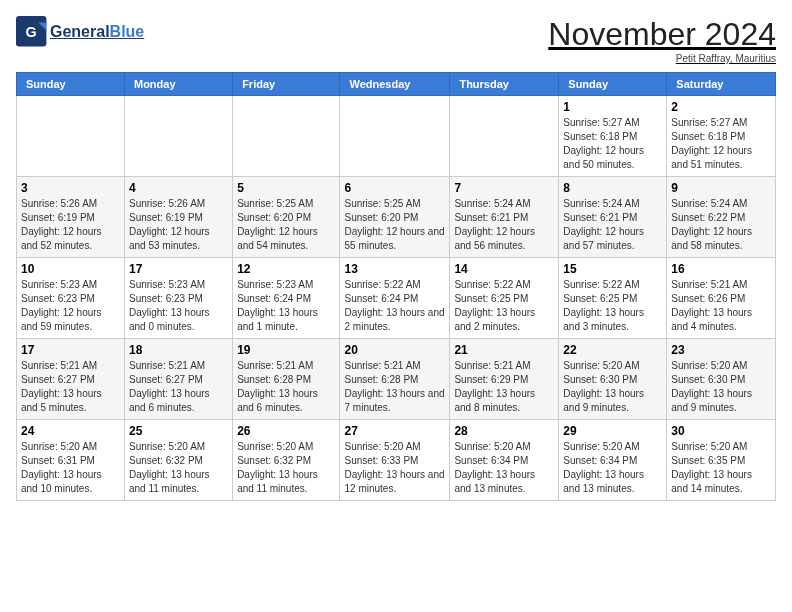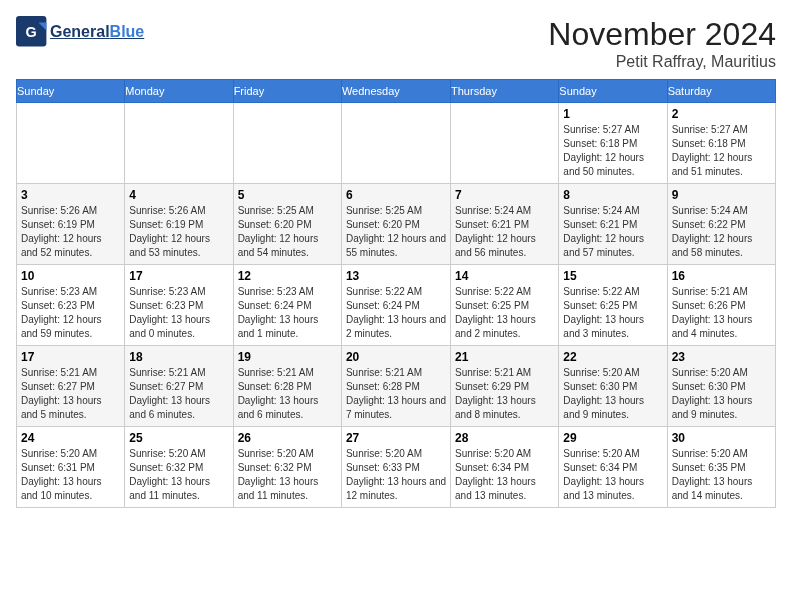--- a/index.html
+++ b/index.html
@@ -20,41 +20,42 @@
       display: flex;
       align-items: center;
     }
     .logo-icon {
       width: 32px;
       height: 32px;
       margin-right: 2px;
     }
     .title-section {
       text-align: right;
+      text-decoration: underline;
     }
     .month-title {
       font-size: 32px;
       font-weight: normal;
       color: #222;
     }
     .location-title {
-      font-size: 16px;
+      font-size: 10px;
       color: #444;
     }
     .calendar-table {
       width: 100%;
       border-collapse: collapse;
       font-size: 10.5px;
     }
     .calendar-table th {
       background: #3a7bd5;
       color: #fff;
-      padding: 5px 0;
+      padding: 5px 9px;
       text-align: left;
-      font-weight: normal;
+      font-weight: bold;
       font-size: 11px;
       border: 1px solid #2a6bc5;
     }
     .calendar-table td {
       border: 1px solid #ccc;
       vertical-align: top;
       padding: 4px 4px;
       width: 113px;
       min-height: 80px;
       background: #fff;

